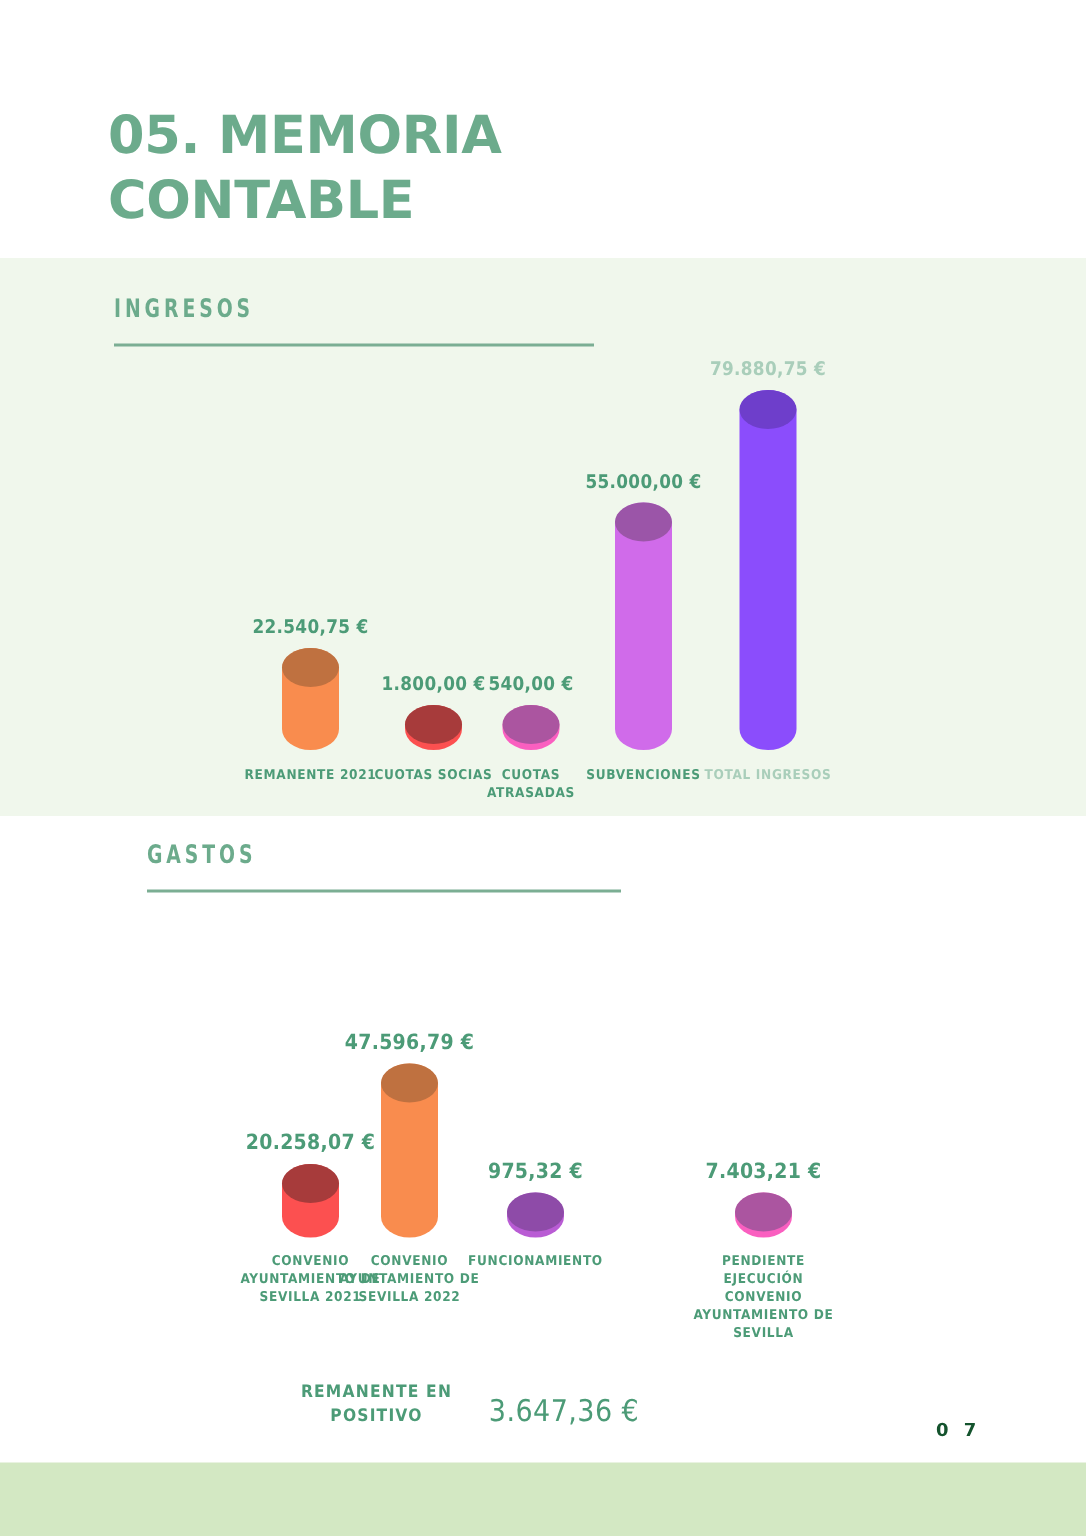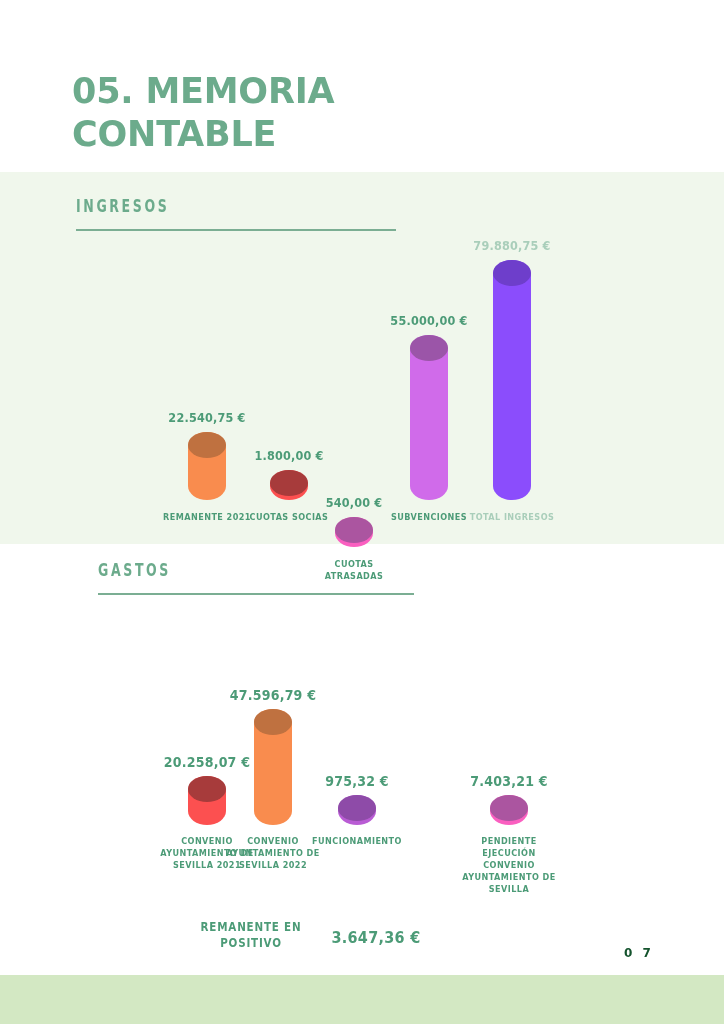--- a/index.html
+++ b/index.html
@@ -151,22 +151,22 @@
     color: #4c9b77;
     font-stretch: condensed;
     white-space: pre-line;
   }
   .remanente-value {
     position: absolute;
     left: 306px;
     top: 928px;
     width: 140px;
     text-align: center;
-    font-size: 16px;
-    font-weight: bold;
+    font-size: 20px;
+    font-weight: normal;
     letter-spacing: 0.3px;
     color: #4c9b77;
     font-stretch: condensed;
   }
 
   .page-number {
     position: absolute;
     left: 624px;
     top: 946px;
     font-family: "DejaVu Sans", "Liberation Sans", sans-serif;
@@ -205,21 +205,21 @@
         <div class="bar-value" style="top: 238px;">22.540,75 €</div>
         <div class="bar-label" style="top: 340px; width: 100px;">REMANENTE 2021</div>
       </div>
       <div class="bar-group" style="left: 289px; bottom: 0px; top: 0px; width: 38px;">
         <div class="cyl" style="width: 38px; height: 30px; top: 298px; background: rgb(252, 80, 80);">
           <div class="cap" style="background: rgb(167, 59, 59);"></div>
         </div>
         <div class="bar-value" style="top: 276px;">1.800,00 €</div>
         <div class="bar-label" style="top: 340px; width: 100px; text-align: center;">CUOTAS SOCIAS</div>
       </div>
-      <div class="bar-group" style="left: 354px; bottom: 0px; top: 0px; width: 38px; margin-top: 47px;">
+      <div class="bar-group" style="left: 354px; bottom: 0px; top: 0px; width: 38px;">
         <div class="cyl" style="width: 38px; height: 30px; top: 298px; background: rgb(250, 95, 192);">
           <div class="cap" style="background: rgb(171, 85, 160);"></div>
         </div>
         <div class="bar-value" style="top: 276px;">540,00 €</div>
         <div class="bar-label" style="top: 340px; width: 100px;">CUOTAS
 ATRASADAS</div>
       </div>
       <div class="bar-group" style="left: 429px; bottom: 0px; top: 0px; width: 38px;">
         <div class="cyl" style="width: 38px; height: 165px; top: 163px; background: rgb(208, 107, 234);">
           <div class="cap" style="background: rgb(155, 85, 168);"></div>

